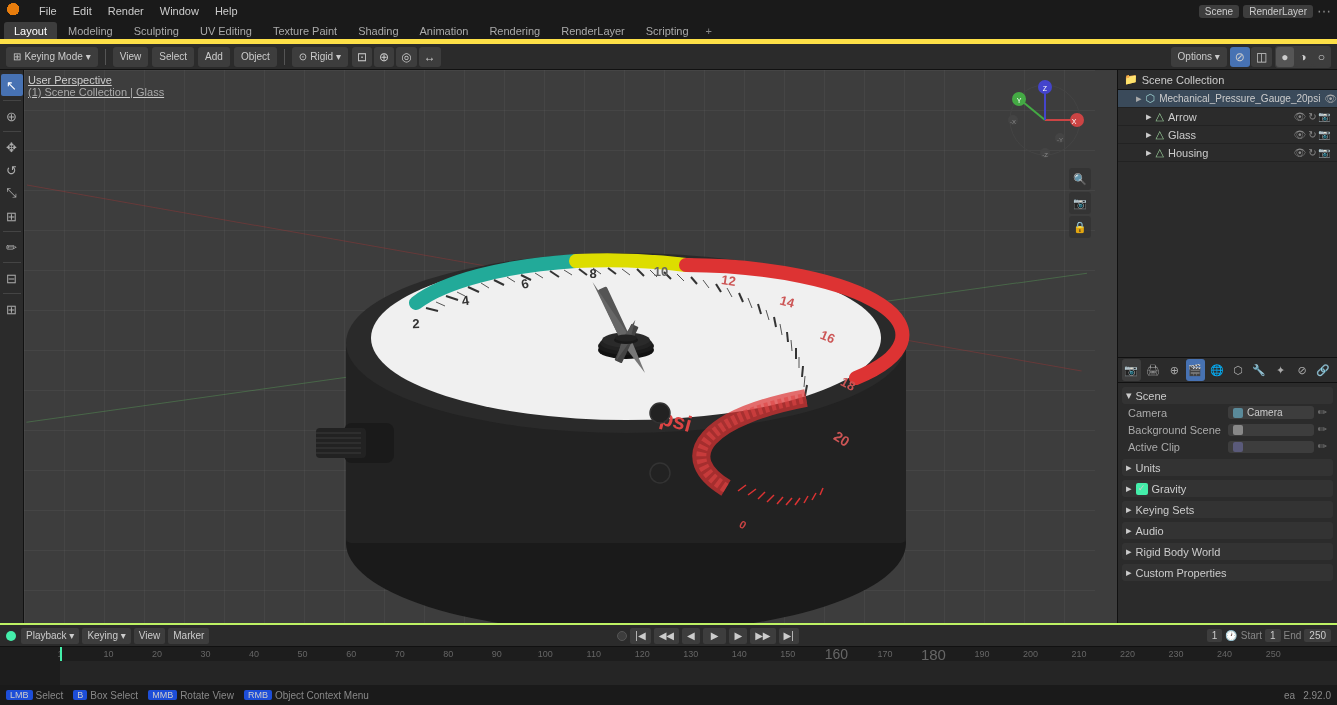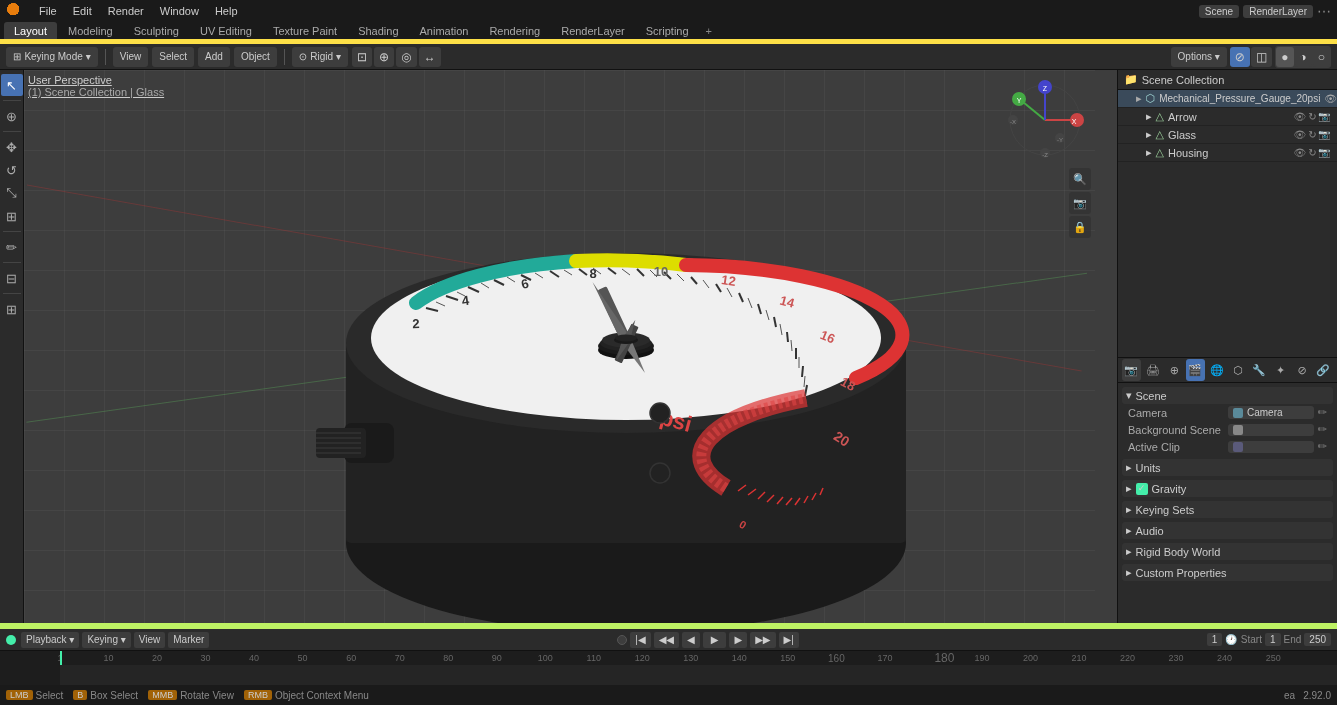--- a/index.html
+++ b/index.html
@@ -323,21 +323,21 @@
       width: 100%;
       height: 100%;
     }
 
     
     #timeline {
       position: absolute;
       bottom: 0; left: 0; right: 0;
       height: 42px;
       background: #2b2b2b;
-      border-top: 6px solid #bef264;
+      border-top: 2px solid #bef264;
       z-index: 100;
       display: flex;
       flex-direction: column;
     }
     #timeline-controls {
       height: 22px;
       background: #2b2b2b;
       display: flex;
       align-items: center;
       padding: 0 6px;
@@ -373,21 +373,21 @@
       display: flex;
       align-items: center;
       padding: 0 6px;
       gap: 10px;
       font-size: 10px;
       color: #888;
       z-index: 200;
     }
     .status-item { display: flex; align-items: center; gap: 3px; }
     .status-key {
-      background: #a16207;
+      background: #1d4ed8;
       border-radius: 2px;
       padding: 0 4px;
       color: #ccc;
       font-size: 9px;
     }
     #status-right {
       margin-left: auto;
       display: flex;
       align-items: center;
       gap: 8px;
@@ -856,23 +856,23 @@
       <div style="position:absolute;left:22.8%;color:#666;font-size:9px;transform:translateX(-50%);">60</div>
       <div style="position:absolute;left:26.6%;color:#666;font-size:9px;transform:translateX(-50%);">70</div>
       <div style="position:absolute;left:30.4%;color:#666;font-size:9px;transform:translateX(-50%);">80</div>
       <div style="position:absolute;left:34.2%;color:#666;font-size:9px;transform:translateX(-50%);">90</div>
       <div style="position:absolute;left:38%;color:#666;font-size:9px;transform:translateX(-50%);">100</div>
       <div style="position:absolute;left:41.8%;color:#666;font-size:9px;transform:translateX(-50%);">110</div>
       <div style="position:absolute;left:45.6%;color:#666;font-size:9px;transform:translateX(-50%);">120</div>
       <div style="position:absolute;left:49.4%;color:#666;font-size:9px;transform:translateX(-50%);">130</div>
       <div style="position:absolute;left:53.2%;color:#666;font-size:9px;transform:translateX(-50%);">140</div>
       <div style="position:absolute;left:57%;color:#666;font-size:9px;transform:translateX(-50%);">150</div>
-      <div style="position:absolute;left:60.8%;color:#666;font-size:10px;transform:translateX(-50%);text-align:right;">160</div>
+      <div style="position:absolute;left:60.8%;color:#666;font-size:14px;transform:translateX(-50%);text-align:right;">160</div>
       <div style="position:absolute;left:64.6%;color:#666;font-size:9px;transform:translateX(-50%);">170</div>
-      <div style="position:absolute;left:68.4%;color:#666;font-size:12px;transform:translateX(-50%);margin-left:11px;">180</div>
+      <div style="position:absolute;left:68.4%;color:#666;font-size:15px;transform:translateX(-50%);">180</div>
       <div style="position:absolute;left:72.2%;color:#666;font-size:9px;transform:translateX(-50%);">190</div>
       <div style="position:absolute;left:76%;color:#666;font-size:9px;transform:translateX(-50%);">200</div>
       <div style="position:absolute;left:79.8%;color:#666;font-size:9px;transform:translateX(-50%);">210</div>
       <div style="position:absolute;left:83.6%;color:#666;font-size:9px;transform:translateX(-50%);">220</div>
       <div style="position:absolute;left:87.4%;color:#666;font-size:9px;transform:translateX(-50%);">230</div>
       <div style="position:absolute;left:91.2%;color:#666;font-size:9px;transform:translateX(-50%);">240</div>
       <div style="position:absolute;left:95%;color:#666;font-size:9px;transform:translateX(-50%);">250</div>
     </div>
 
     <div style="position:absolute;left:60px;top:0;bottom:0;width:2px;background:#4ea;"></div>

